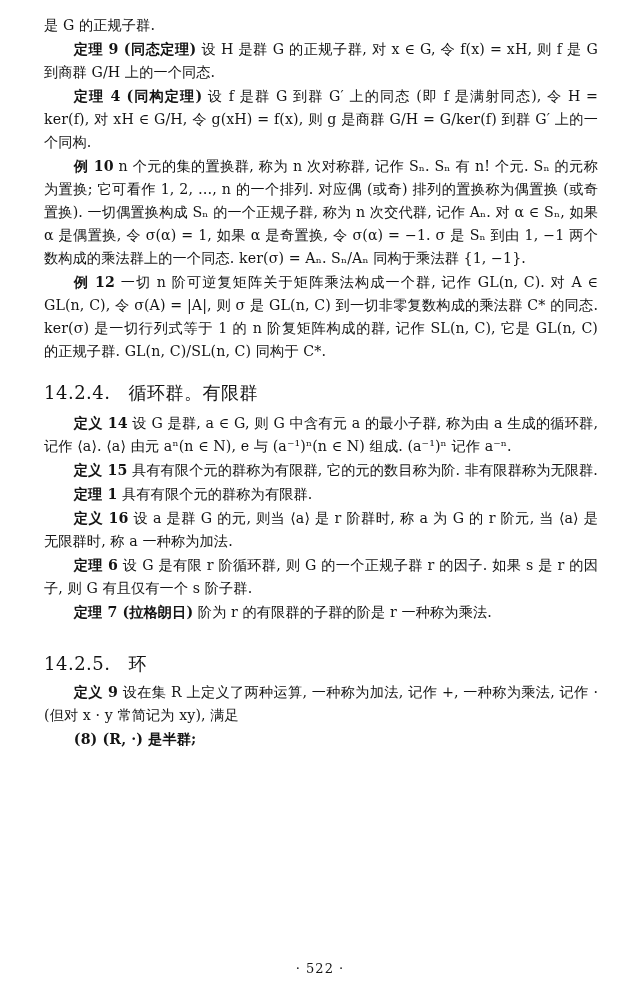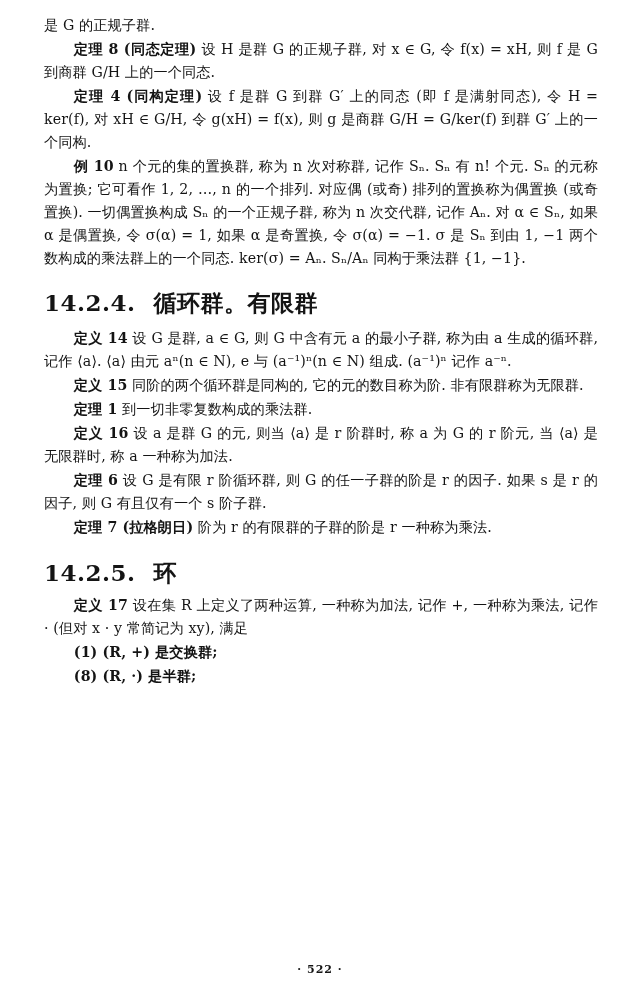--- a/index.html
+++ b/index.html
@@ -32,116 +32,116 @@
     letter-spacing: 0.1px;
     text-indent: 0;
   }
   .indent {
     text-indent: 2.1em;
   }
   .b {
     font-weight: bold;
   }
   .sec {
-    font-size: 23px;
+    font-size: 18px;
     line-height: 1.5;
     margin: 16px 0 6px 0;
-    font-weight: bold;
+    font-weight: normal;
     letter-spacing: 0.5px;
   }
   .sec .num {
     margin-right: 18px;
   }
   .sec.tight {
-    margin-top: 17px;
+    margin-top: 26px;
     margin-bottom: 4px;
   }
   .footer {
     position: absolute;
     left: 0;
     bottom: 12px;
     width: 640px;
     text-align: center;
-    font-size: 11px;
+    font-size: 13px;
     letter-spacing: 1px;
-    font-weight: bold;
   }
 </style>
 </head>
 <body>
 
 <div class="page">
 
   <p class="para">
     <span>是 G 的正规子群.</span>
   </p>
 
   <p class="para indent">
-    <span class="b">定理 8 (同态定理)</span>
+    <span class="b">定理 9 (同态定理)</span>
     <span>设 H 是群 G 的正规子群, 对 x ∈ G, 令 f(x) = xH, 则 f 是 G 到商群 G/H 上的一个同态.</span>
   </p>
 
   <p class="para indent">
     <span class="b">定理 4 (同构定理)</span>
     <span>设 f 是群 G 到群 G′ 上的同态 (即 f 是满射同态), 令 H = ker(f), 对 xH ∈ G/H, 令 g(xH) = f(x), 则 g 是商群 G/H = G/ker(f) 到群 G′ 上的一个同构.</span>
   </p>
 
   <p class="para indent">
     <span class="b">例 10</span>
     <span>n 个元的集的置换群, 称为 n 次对称群, 记作 Sₙ. Sₙ 有 n! 个元. Sₙ 的元称为置换; 它可看作 1, 2, …, n 的一个排列. 对应偶 (或奇) 排列的置换称为偶置换 (或奇置换). 一切偶置换构成 Sₙ 的一个正规子群, 称为 n 次交代群, 记作 Aₙ. 对 α ∈ Sₙ, 如果 α 是偶置换, 令 σ(α) = 1, 如果 α 是奇置换, 令 σ(α) = −1. σ 是 Sₙ 到由 1, −1 两个数构成的乘法群上的一个同态. ker(σ) = Aₙ. Sₙ/Aₙ 同构于乘法群 {1, −1}.</span>
   </p>
 
+  <p class="para indent">
+    <span class="b">例 12</span>
+    <span>一切 n 阶可逆复矩阵关于矩阵乘法构成一个群, 记作 GL(n, C). 对 A ∈ GL(n, C), 令 σ(A) = |A|, 则 σ 是 GL(n, C) 到一切非零复数构成的乘法群 C* 的同态. ker(σ) 是一切行列式等于 1 的 n 阶复矩阵构成的群, 记作 SL(n, C), 它是 GL(n, C) 的正规子群. GL(n, C)/SL(n, C) 同构于 C*.</span>
+  </p>
 
   <h2 class="sec">
     <span class="num">14.2.4.</span><span>循环群。有限群</span>
   </h2>
 
   <p class="para indent">
     <span class="b">定义 14</span>
     <span>设 G 是群, a ∈ G, 则 G 中含有元 a 的最小子群, 称为由 a 生成的循环群, 记作 ⟨a⟩. ⟨a⟩ 由元 aⁿ(n ∈ N), e 与 (a⁻¹)ⁿ(n ∈ N) 组成. (a⁻¹)ⁿ 记作 a⁻ⁿ.</span>
   </p>
 
   <p class="para indent">
     <span class="b">定义 15</span>
-    <span>同阶的两个循环群是同构的, 它的元的数目称为阶. 非有限群称为无限群.</span>
+    <span>具有有限个元的群称为有限群, 它的元的数目称为阶. 非有限群称为无限群.</span>
   </p>
 
   <p class="para indent">
     <span class="b">定理 1</span>
-    <span>到一切非零复数构成的乘法群.</span>
+    <span>具有有限个元的群称为有限群.</span>
   </p>
 
   <p class="para indent">
     <span class="b">定义 16</span>
     <span>设 a 是群 G 的元, 则当 ⟨a⟩ 是 r 阶群时, 称 a 为 G 的 r 阶元, 当 ⟨a⟩ 是无限群时, 称 a 一种称为加法.</span>
   </p>
 
   <p class="para indent">
     <span class="b">定理 6</span>
-    <span>设 G 是有限 r 阶循环群, 则 G 的任一子群的阶是 r 的因子. 如果 s 是 r 的因子, 则 G 有且仅有一个 s 阶子群.</span>
+    <span>设 G 是有限 r 阶循环群, 则 G 的一个正规子群 r 的因子. 如果 s 是 r 的因子, 则 G 有且仅有一个 s 阶子群.</span>
   </p>
 
   <p class="para indent">
     <span class="b">定理 7 (拉格朗日)</span>
     <span>阶为 r 的有限群的子群的阶是 r 一种称为乘法.</span>
   </p>
 
 
   <h2 class="sec tight">
     <span class="num">14.2.5.</span><span>环</span>
   </h2>
 
   <p class="para indent">
-    <span class="b">定义 17</span>
+    <span class="b">定义 9</span>
     <span>设在集 R 上定义了两种运算, 一种称为加法, 记作 +, 一种称为乘法, 记作 · (但对 x · y 常简记为 xy), 满足</span>
   </p>
 
-  <p class="para indent">
-    <span class="b">(1) (R, +) 是交换群;</span>
-  </p>
 
   <p class="para indent">
     <span class="b">(8) (R, ·) 是半群;</span>
   </p>
 
 </div>
 
 <div class="footer">· 522 ·</div>
 
 </body></html>

